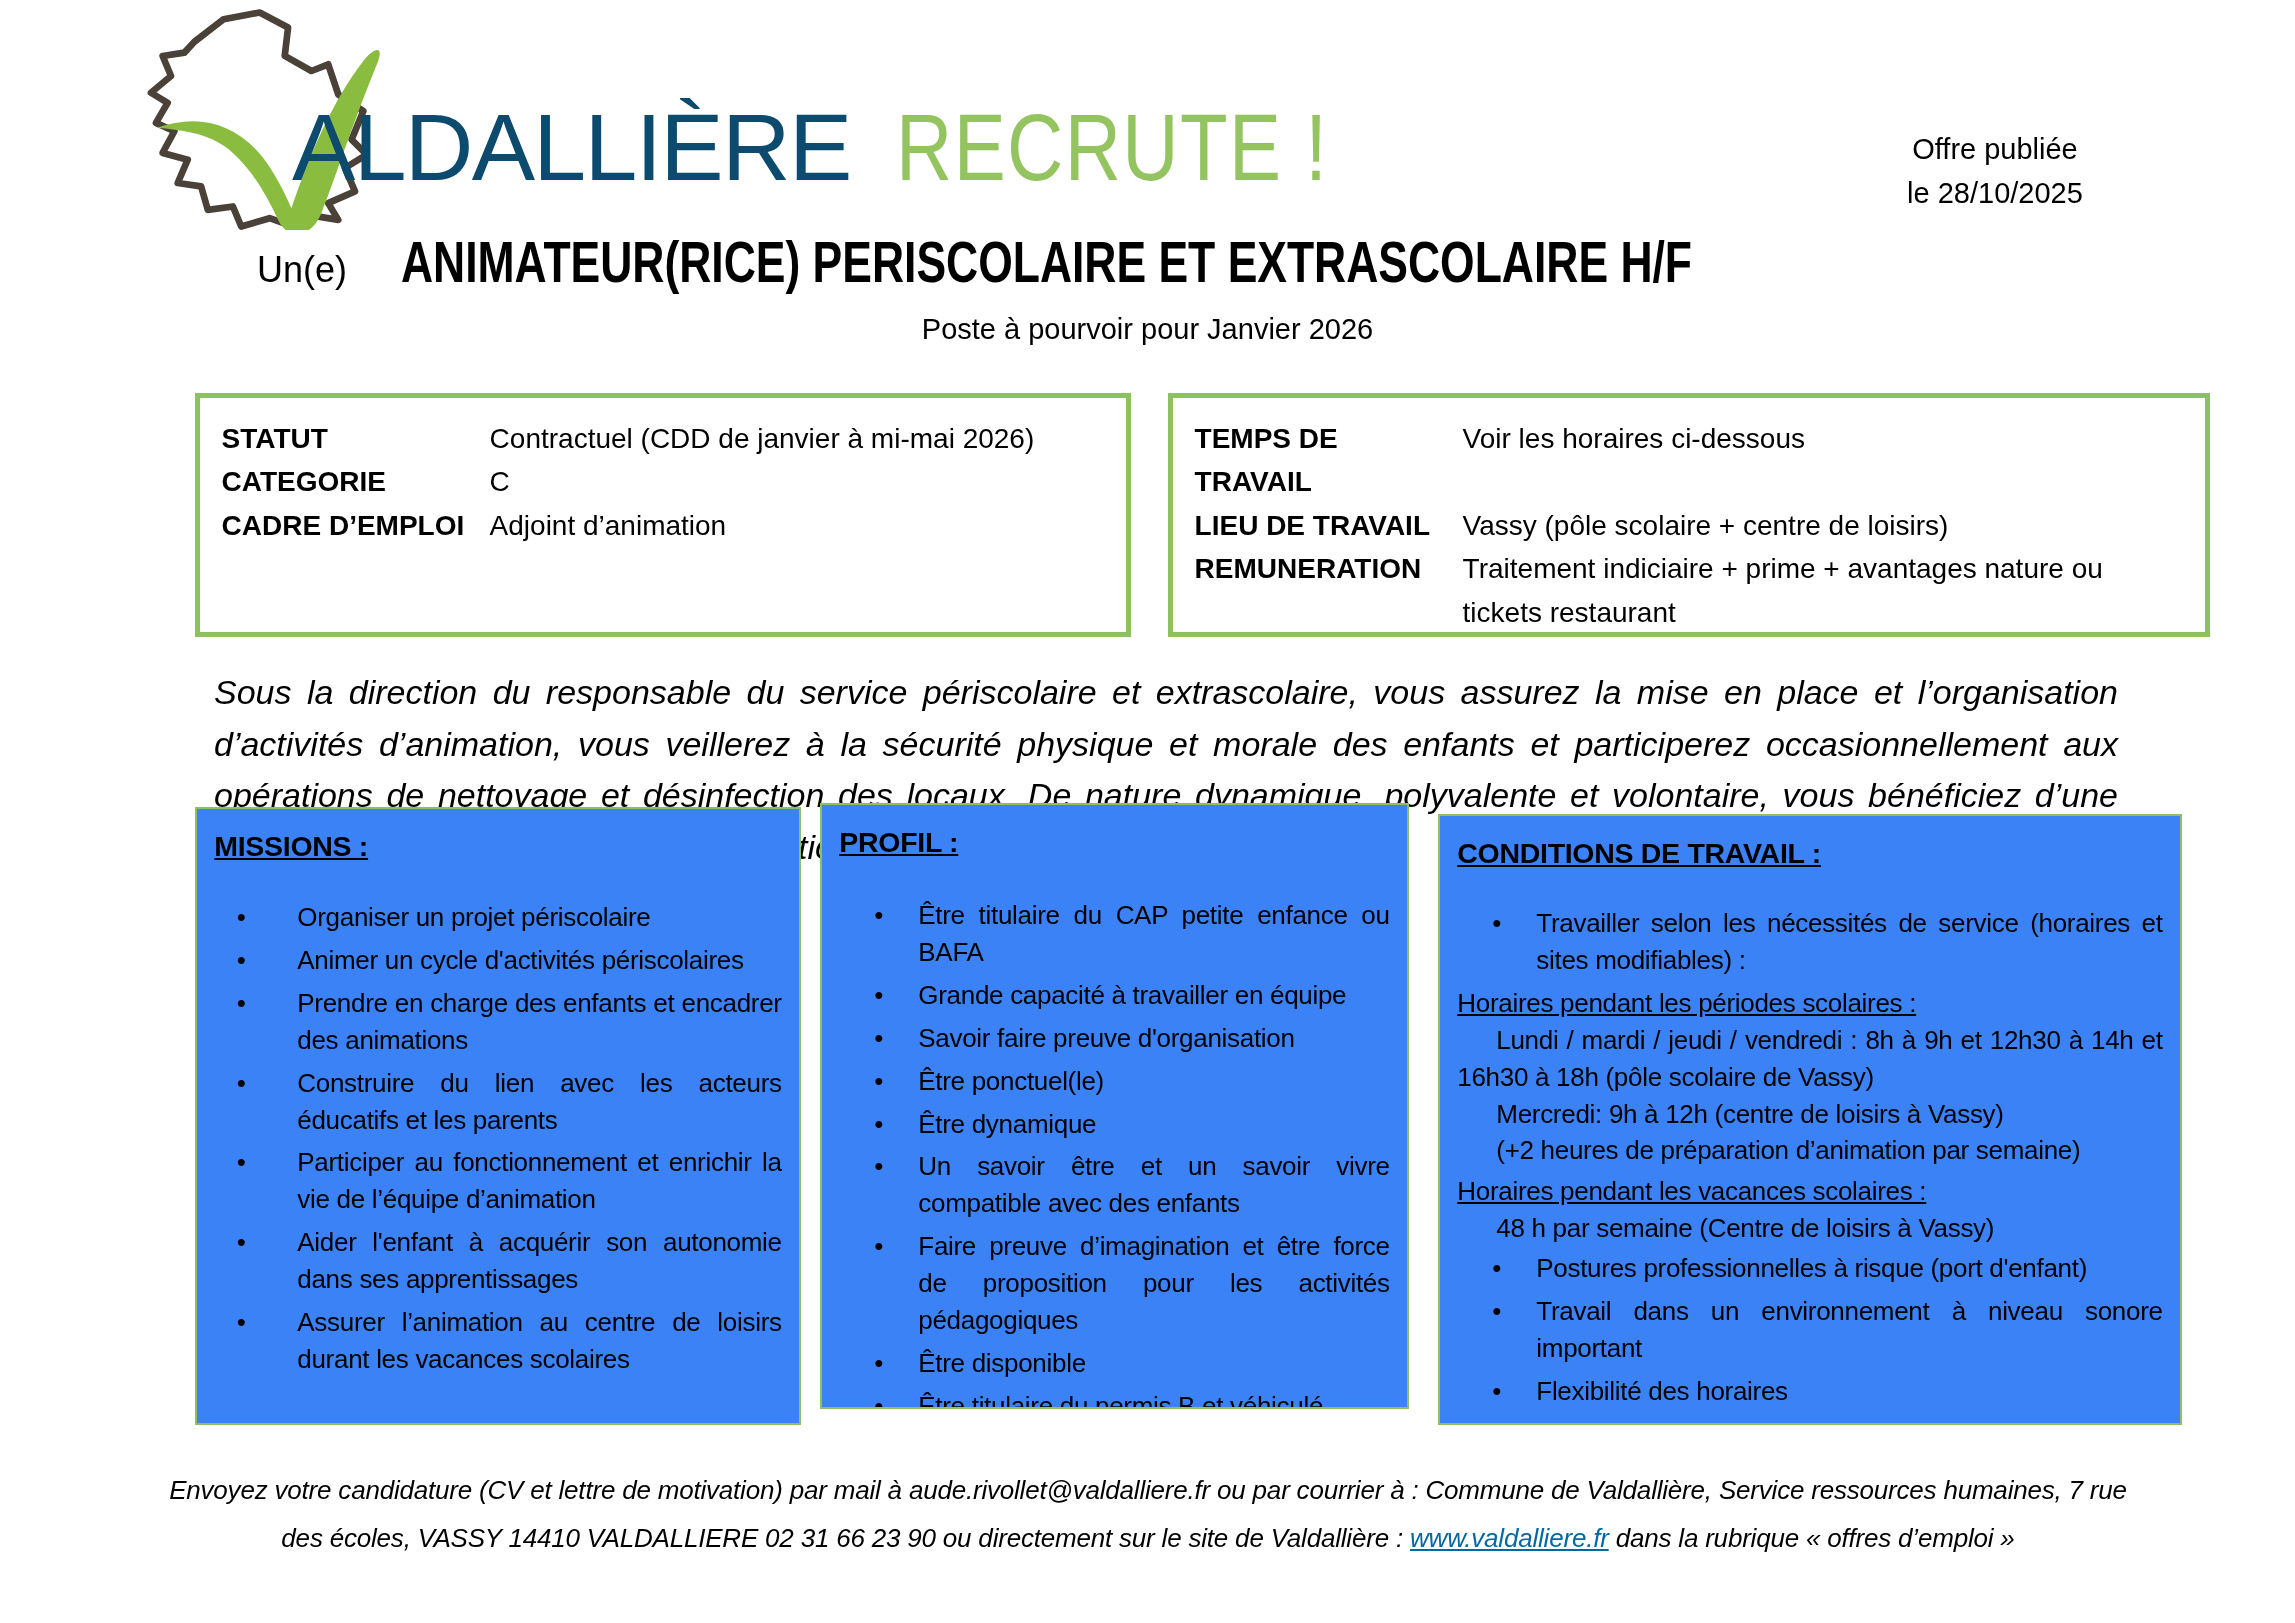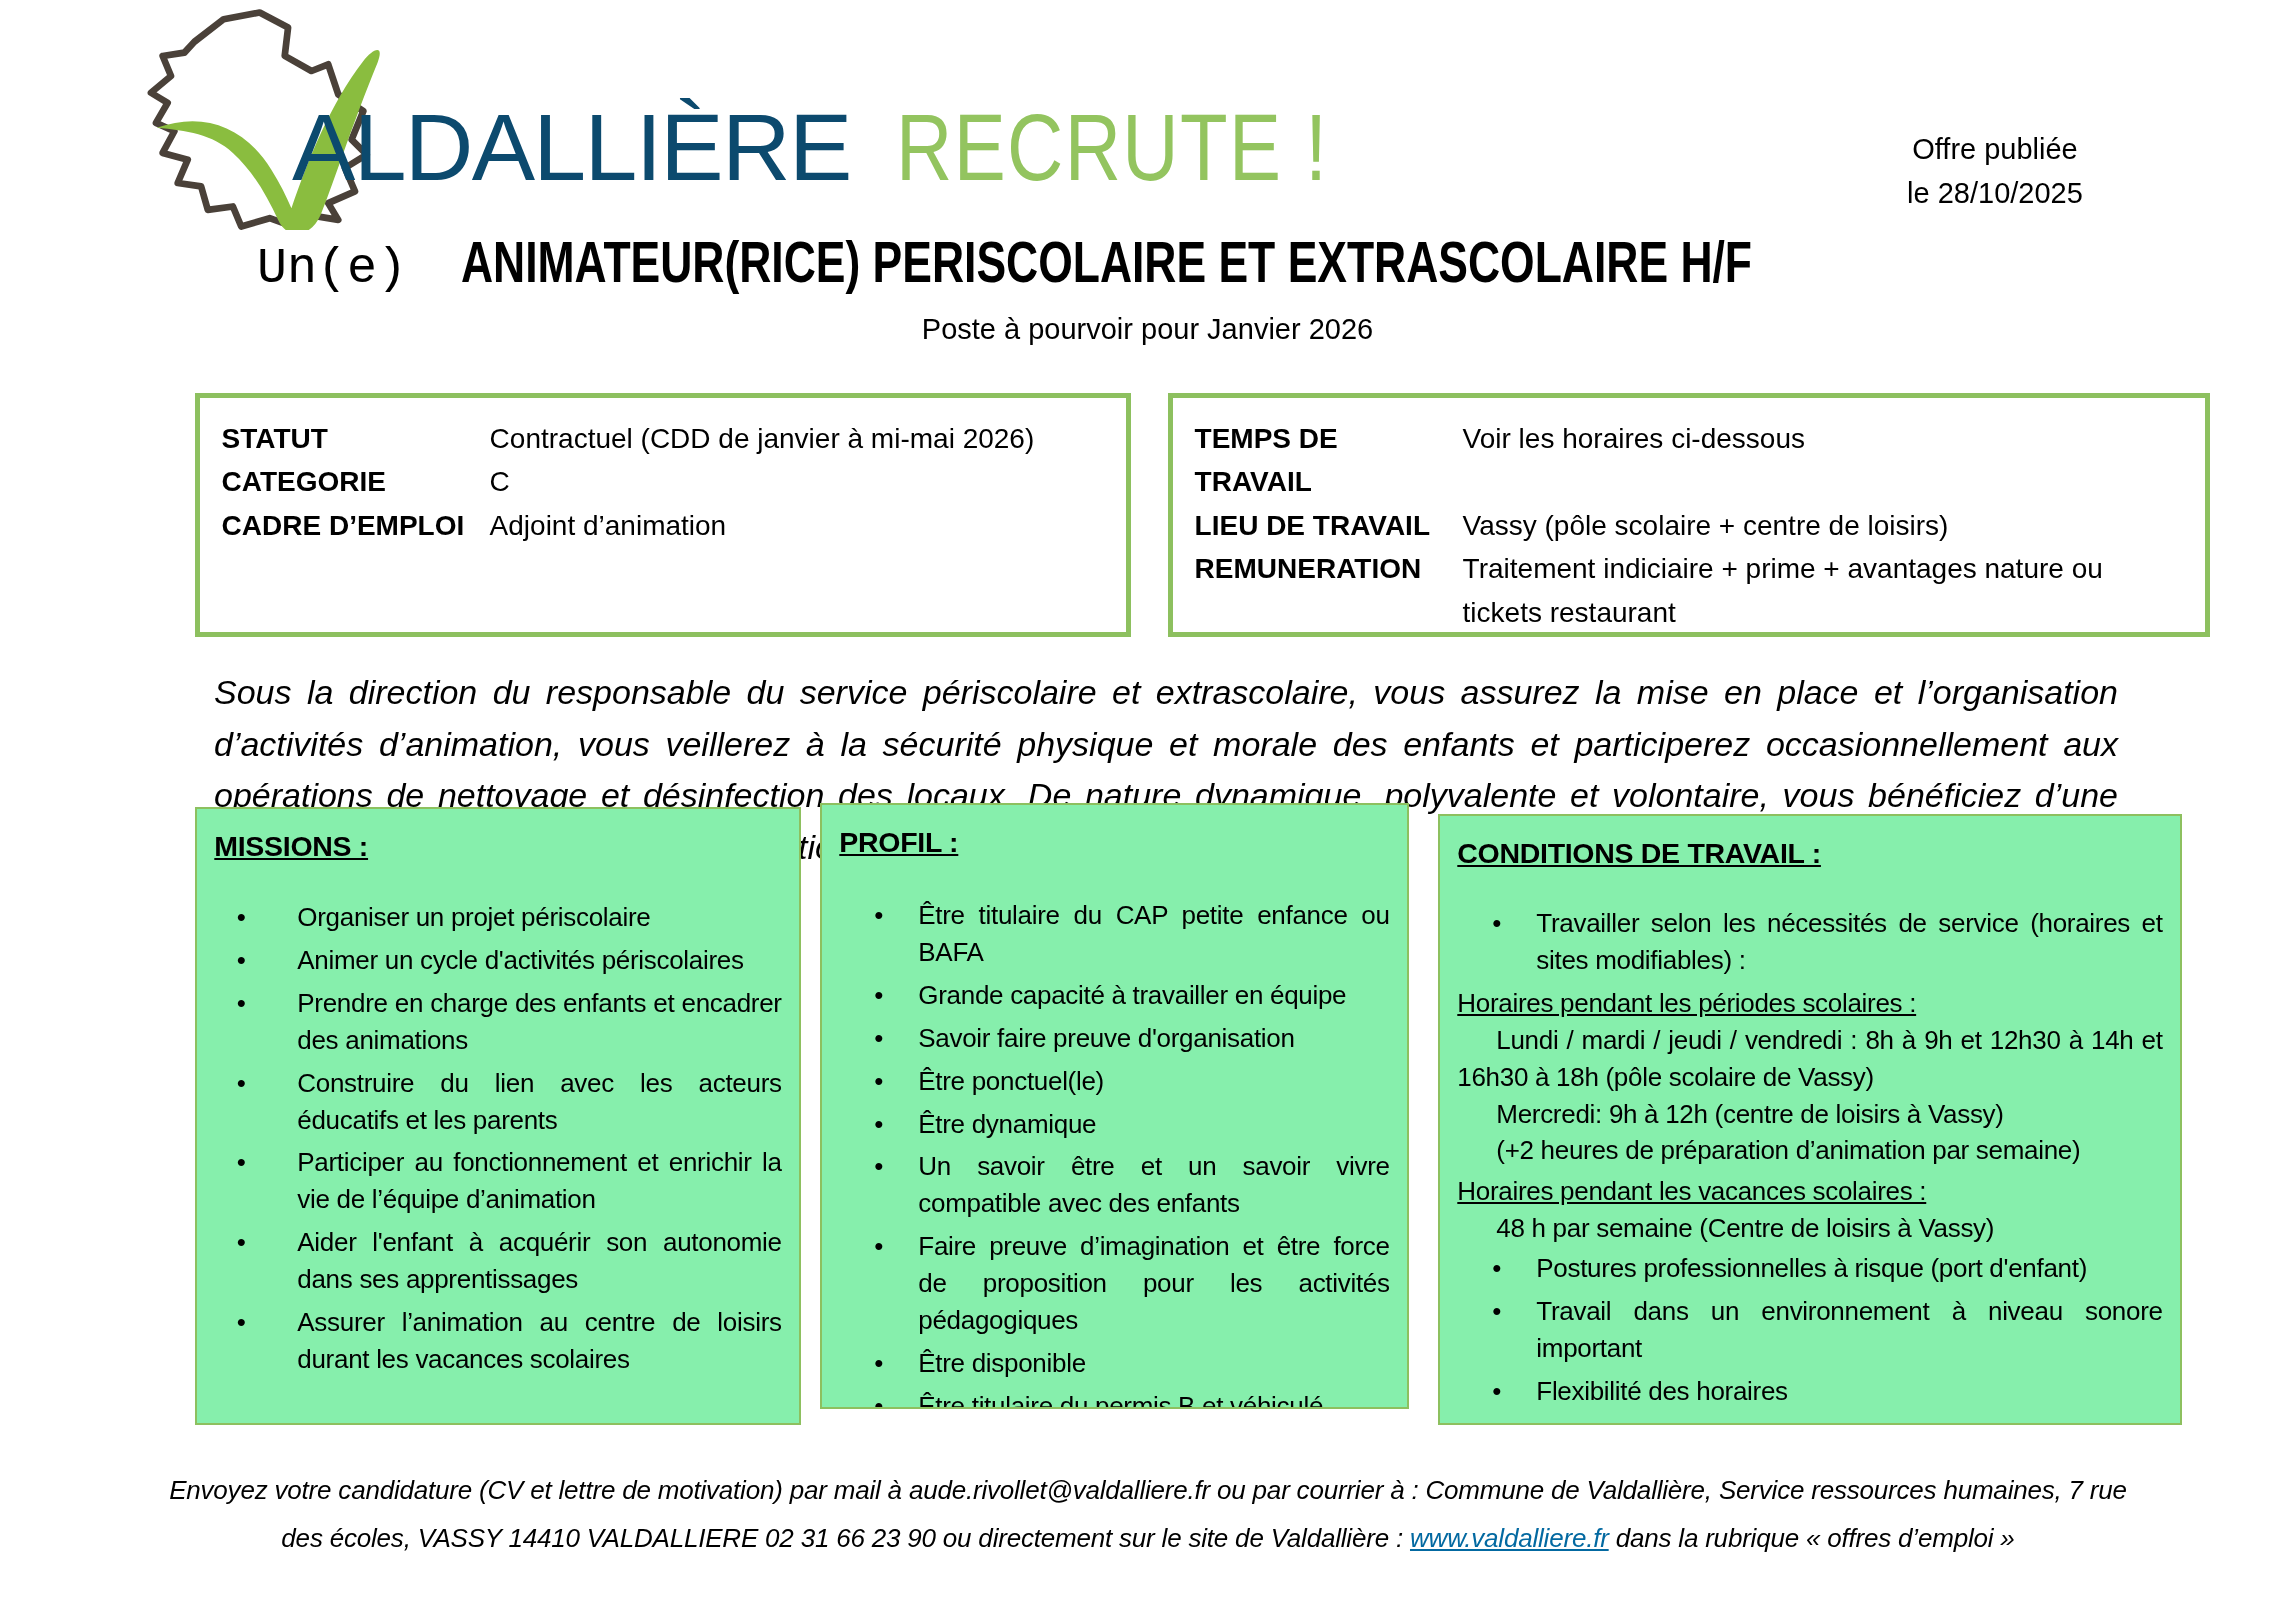--- a/index.html
+++ b/index.html
@@ -21,21 +21,21 @@
     color:#93C45F;white-space:nowrap;
     transform:scaleX(0.82);transform-origin:left top;letter-spacing:1.7px;
   }
   .published{
     left:1848px;top:108px;width:294px;text-align:center;
     font-size:29px;line-height:1.5;margin-top:20px;
   }
 
   
   .title-row{left:257px;top:229px;display:flex;align-items:baseline;white-space:nowrap;}
-  .title-prefix{font-size:50px;margin-right:54px;font-family:Liberation Mono, monospace;}
+  .title-prefix{font-size:36px;margin-right:54px;}
   .title-main{
     font-size:57px;font-weight:bold;
     transform:scaleX(0.78);transform-origin:left bottom;
   }
   .subtitle{left:0;top:313px;width:2295px;text-align:center;font-size:29px;}
 
   
   .info-box{
     border:5.2px solid #8DC05F;box-sizing:border-box;
     padding:19px 17.3px 0 21.6px;overflow:hidden;background:#fff;
@@ -47,21 +47,21 @@
   .info-value{flex:1;padding-right:8.6px;}
 
   
   .intro{
     left:214px;top:667px;width:1904px;font-size:34px;font-style:italic;
     line-height:1.52;text-align:justify;
   }
 
   
   .green-box{
-    border:2.6px solid #8DC05F;box-sizing:border-box;background:#86efac;
+    border:2.6px solid #8DC05F;box-sizing:border-box;background:#3b82f6;
     padding:21px 17.3px 0 17.3px;overflow:hidden;
   }
   #box-missions{left:195px;top:807px;width:606px;height:618px;}
   #box-profil{left:820px;top:803px;width:589px;height:606px;}
   #box-conditions{left:1438px;top:814px;width:744px;height:611px;}
   .box-heading{
     font-size:28.5px;font-weight:bold;text-decoration:underline;
     letter-spacing:-0.3px;
   }
   .bullet-list{list-style:none;margin:0;padding:0;}

